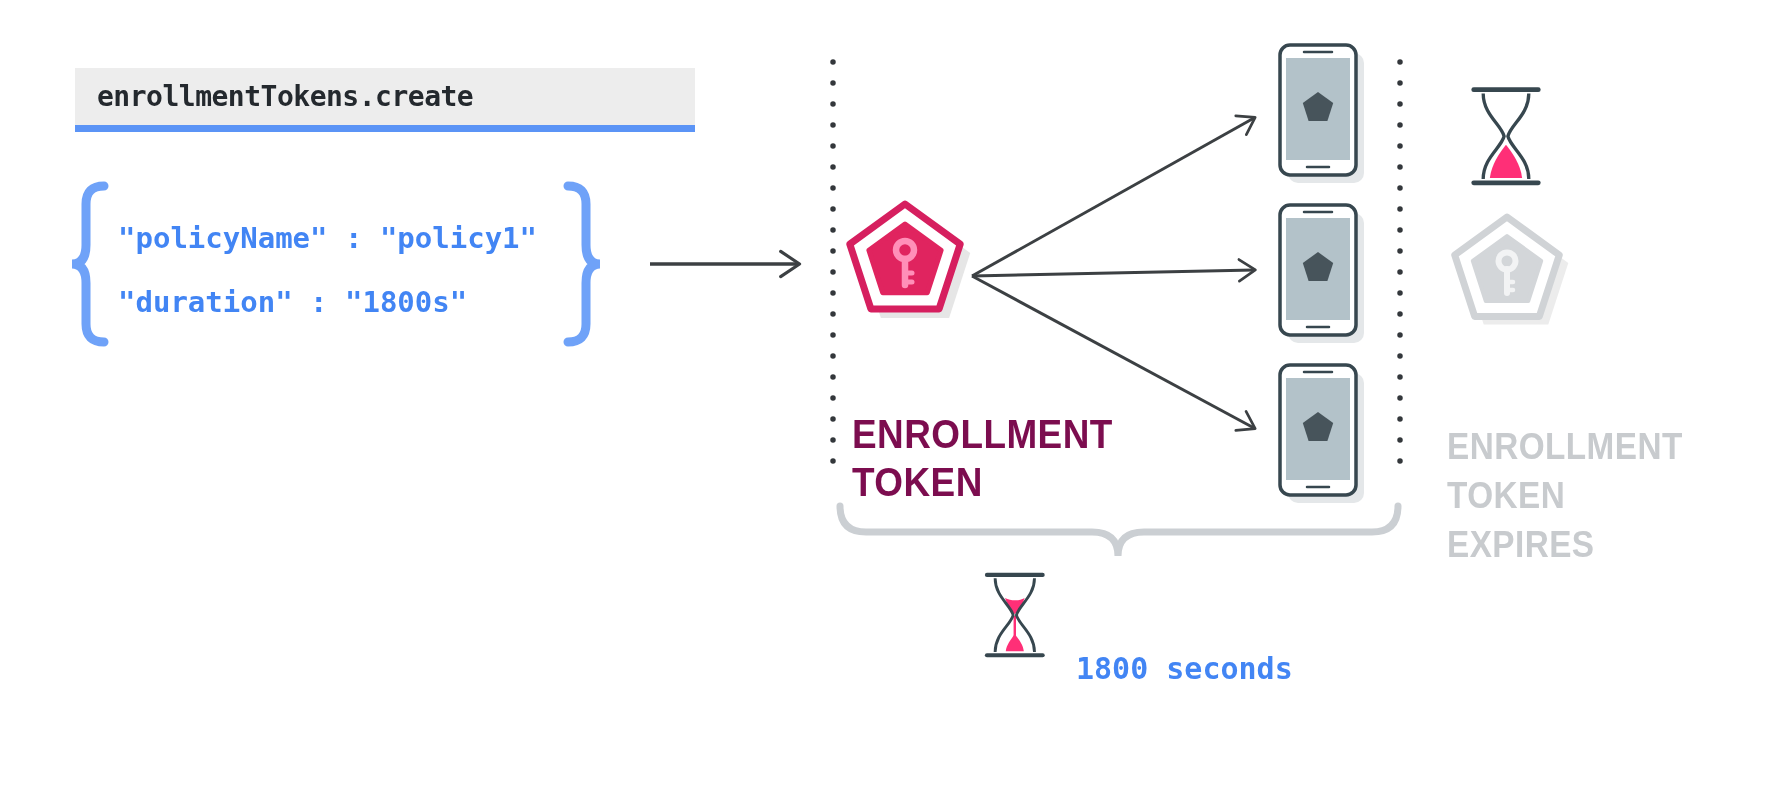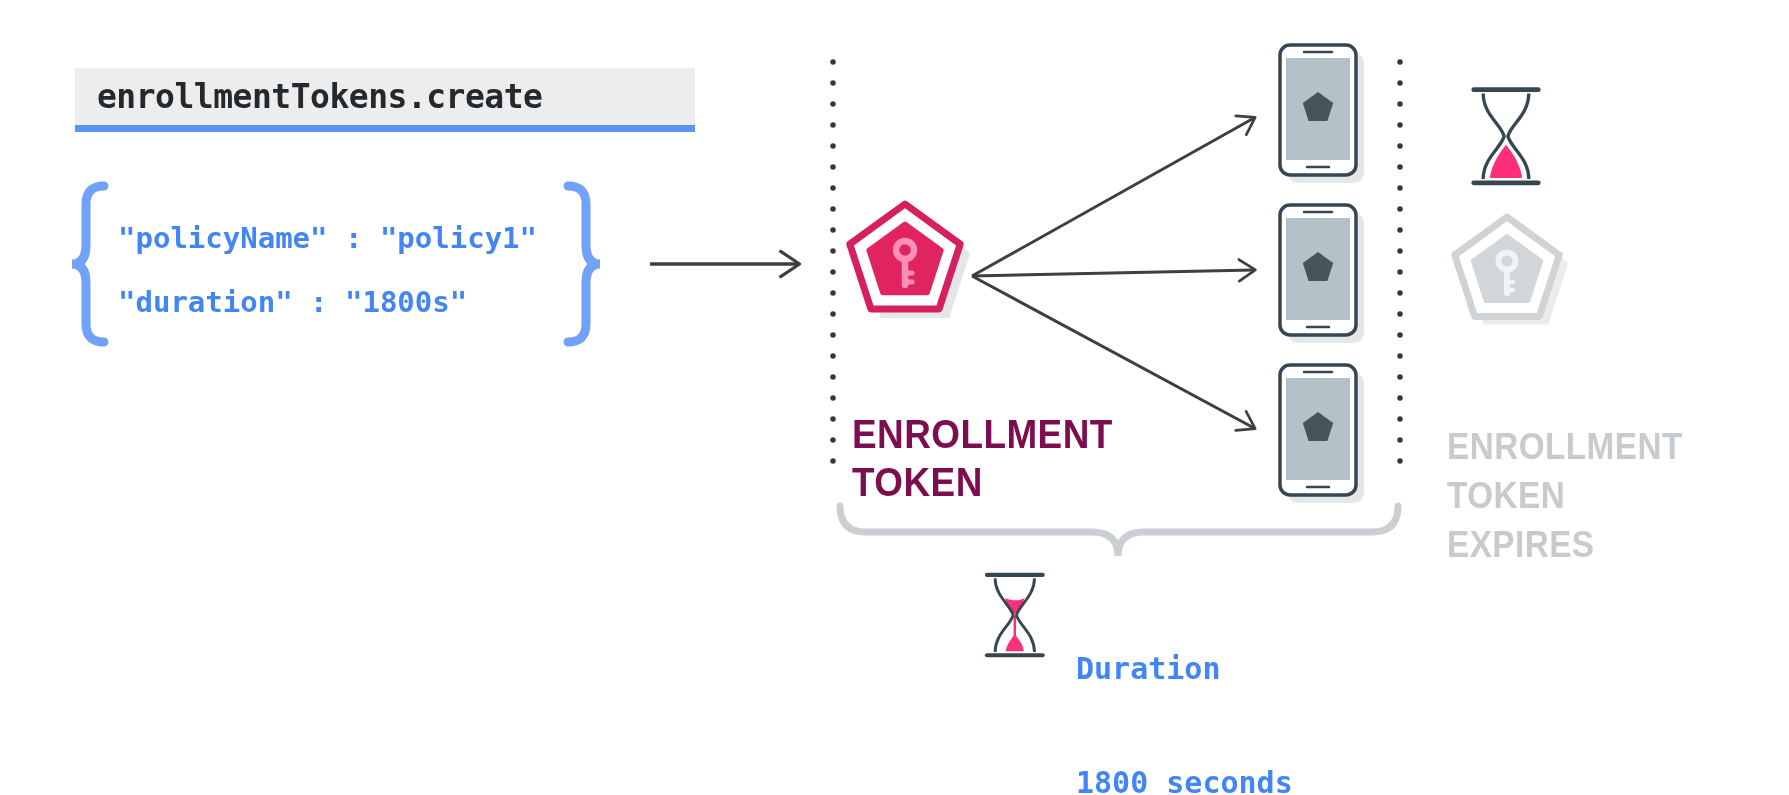--- a/index.html
+++ b/index.html
@@ -4,21 +4,21 @@
 <style>
   html,body{margin:0;padding:0;background:#ffffff;}
   body{width:1789px;height:795px;overflow:hidden;}
   .canvas{position:relative;width:1789px;height:795px;font-family:"Liberation Sans",sans-serif;background:#ffffff;}
   .layer{position:absolute;left:0;top:0;width:1789px;height:795px;z-index:0;}
 
   .api-box{
     position:absolute;left:75px;top:68px;width:620px;height:64px;
     background:#ededed;border-bottom:7px solid #5b94f6;
     display:flex;align-items:center;padding-left:22px;box-sizing:border-box;
-    font-family:"DejaVu Sans Mono",monospace;font-weight:bold;font-size:33px;
+    font-family:"DejaVu Sans Mono",monospace;font-weight:bold;font-size:28px;
     color:#24292e;letter-spacing:-0.5px;z-index:1;
   }
 
   .code{
     position:absolute;font-family:"DejaVu Sans Mono",monospace;font-weight:bold;
     color:#4285f4;font-size:29px;white-space:pre;z-index:1;
   }
   .code.l1{left:118px;top:221px;}
   .code.l2{left:118px;top:285px;}
 
@@ -135,17 +135,16 @@
     <div>TOKEN</div>
   </div>
 
   <div class="expires-label">
     <div>ENROLLMENT</div>
     <div>TOKEN</div>
     <div>EXPIRES</div>
   </div>
 
   <div class="duration-label">
-    <div>Duration</div>
     <div>1800 seconds</div>
   </div>
 
 </div>
 
 </body></html>

